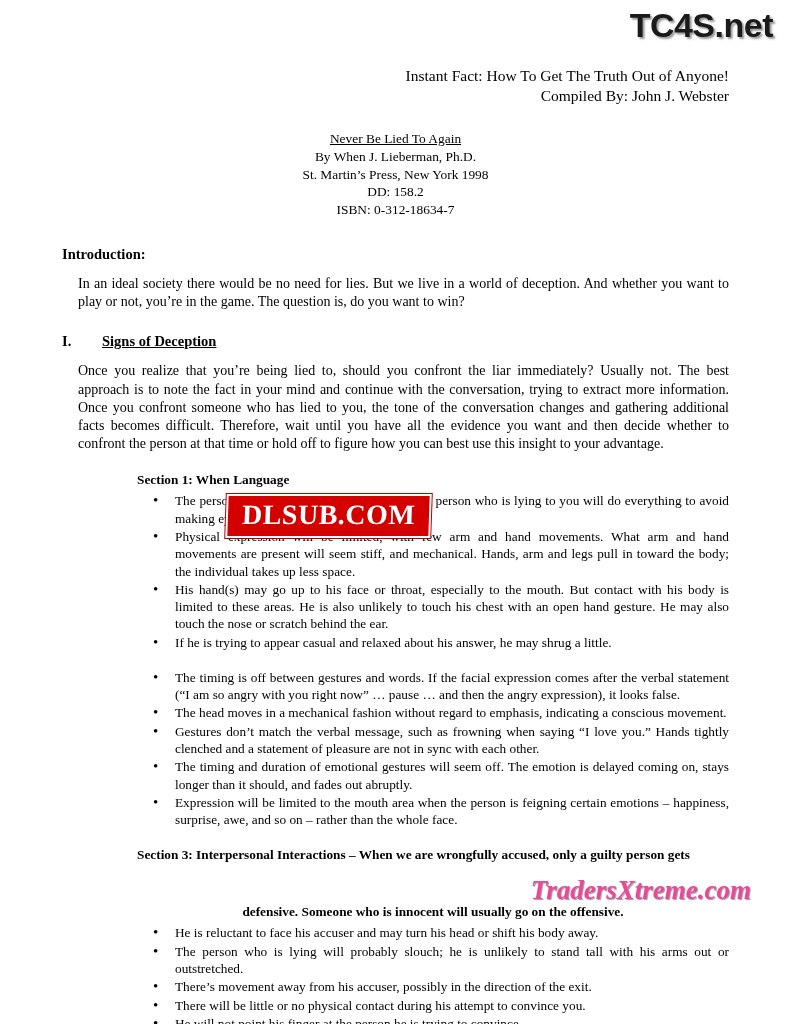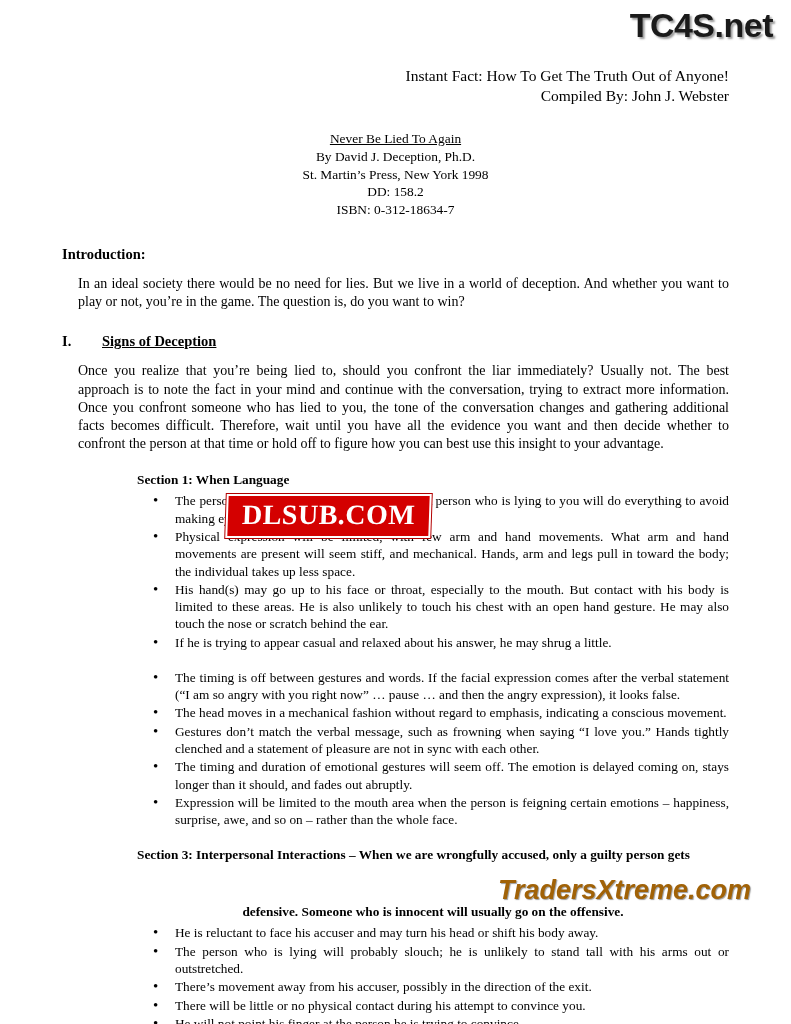--- a/index.html
+++ b/index.html
@@ -33,25 +33,25 @@
     font-weight: bold;
     font-size: 34px;
     letter-spacing: -0.5px;
     color: #1a1a1a;
     text-shadow: 2px 2px 2px rgba(120,120,120,0.75);
   }
   .wm-bottom {
     position: absolute;
     bottom: 10px;
     right: 40px;
-    font-family: Liberation Sans, sans-serif;
+    font-family: Liberation Serif, serif;
     font-weight: bold;
     font-style: italic;
     font-size: 27px;
-    color: #a16207;
+    color: #ec4899;
     text-shadow: 1px 1px 1px rgba(90,90,90,0.6);
   }
   .wm-center {
     position: absolute;
     top: 494px;
     left: 226px;
     background: #d40000;
     color: #ffffff;
     font-family: "Liberation Serif", serif;
     font-weight: bold;
@@ -153,21 +153,21 @@
 
   <div class="wm-top">TC4S.net</div>
 
   <div class="title-block">
     <div>Instant Fact: How To Get The Truth Out of Anyone!</div>
     <div>Compiled By: John J. Webster</div>
   </div>
 
   <div class="book-block">
     <div class="book-title">Never Be Lied To Again</div>
-    <div>By David J. Deception, Ph.D.</div>
+    <div>By When J. Lieberman, Ph.D.</div>
     <div>St. Martin’s Press, New York 1998</div>
     <div>DD:  158.2</div>
     <div>ISBN:  0-312-18634-7</div>
   </div>
 
   <h2 class="heading">Introduction:</h2>
   <p class="body">In an ideal society there would be no need for lies.  But we live in a world of deception.  And whether you want to play or not, you’re in the game.  The question is, do you want to win?</p>
 
   <div class="roman-row">
     <span class="roman-num">I.</span>

